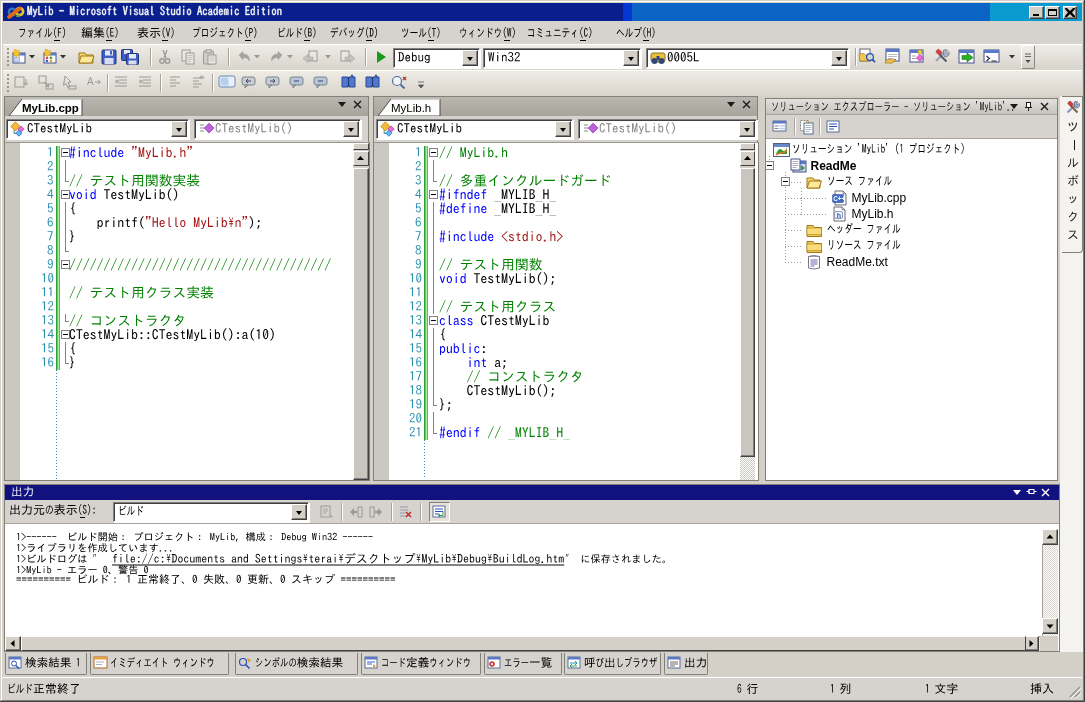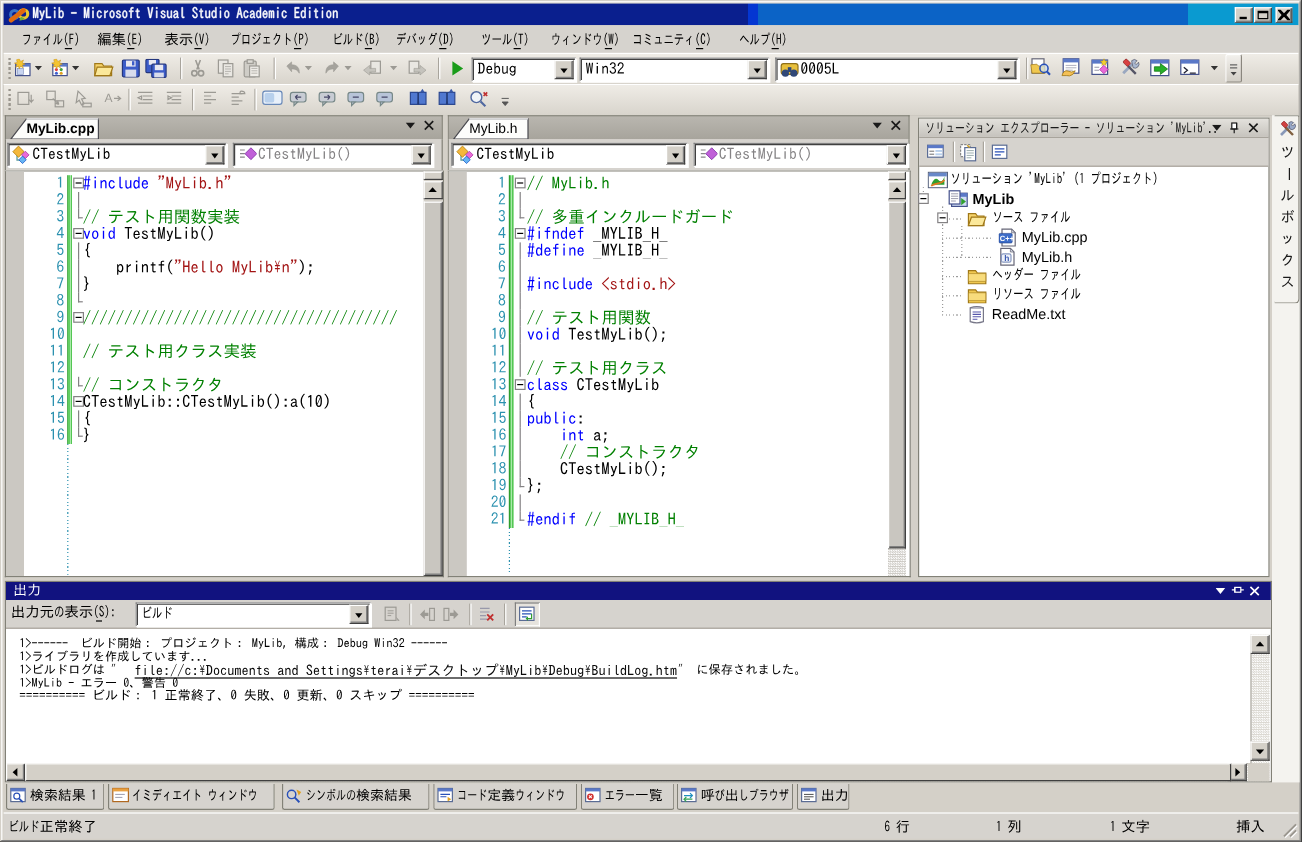--- a/index.html
+++ b/index.html
@@ -856,21 +856,21 @@
 <div style="position:absolute;left:767px;top:165px;width:5px;height:1px;background:#000;"></div>
 <div style="position:absolute;left:789.5px;top:158px;width:17px;height:16px;">
     <svg width="17" height="15" viewBox="0 0 17 15">
       <rect x="3" y="3" width="13" height="11" fill="#d0ddf4" stroke="#44518c"></rect>
       <rect x="3" y="3" width="13" height="3" fill="#5a78c8"></rect>
       <rect x="1" y="1" width="9" height="11" fill="#fff" stroke="#44518c"></rect>
       <path d="M2.5 3.5h6M2.5 5.5h6M2.5 7.5h6M2.5 9.5h4" stroke="#99a" stroke-width=".8"></path>
       <path d="M11 7l4 3-4 3z" fill="#30a030"></path>
     </svg>
   </div>
-<div style="position:absolute;left:810.5px;top:159px;width:100px;height:14px;font-size:12px;font-weight:bold;">MyLib</div>
+<div style="position:absolute;left:810.5px;top:159px;width:100px;height:14px;font-size:12px;font-weight:bold;">ReadMe</div>
 <div style="position:absolute;left:784.5px;top:172px;width:1px;height:90px;background-image:repeating-linear-gradient(#9a9a9a 0 1px,transparent 0 3px);"></div>
 <div style="position:absolute;left:784.5px;top:182px;width:16px;height:1px;background-image:repeating-linear-gradient(90deg,#9a9a9a 0 1px,transparent 0 3px);"></div>
 <div style="position:absolute;left:784.5px;top:198px;width:16px;height:1px;background-image:repeating-linear-gradient(90deg,#9a9a9a 0 1px,transparent 0 3px);"></div>
 <div style="position:absolute;left:784.5px;top:214px;width:16px;height:1px;background-image:repeating-linear-gradient(90deg,#9a9a9a 0 1px,transparent 0 3px);"></div>
 <div style="position:absolute;left:784.5px;top:230px;width:16px;height:1px;background-image:repeating-linear-gradient(90deg,#9a9a9a 0 1px,transparent 0 3px);"></div>
 <div style="position:absolute;left:784.5px;top:246px;width:16px;height:1px;background-image:repeating-linear-gradient(90deg,#9a9a9a 0 1px,transparent 0 3px);"></div>
 <div style="position:absolute;left:784.5px;top:262px;width:16px;height:1px;background-image:repeating-linear-gradient(90deg,#9a9a9a 0 1px,transparent 0 3px);"></div>
 <div style="position:absolute;left:780.5px;top:177px;width:9px;height:9px;background:#fff;border:1px solid #848284;"></div>
 <div style="position:absolute;left:782.5px;top:181px;width:5px;height:1px;background:#000;"></div>
 <div style="position:absolute;left:805.5px;top:175px;width:17px;height:16px;">

